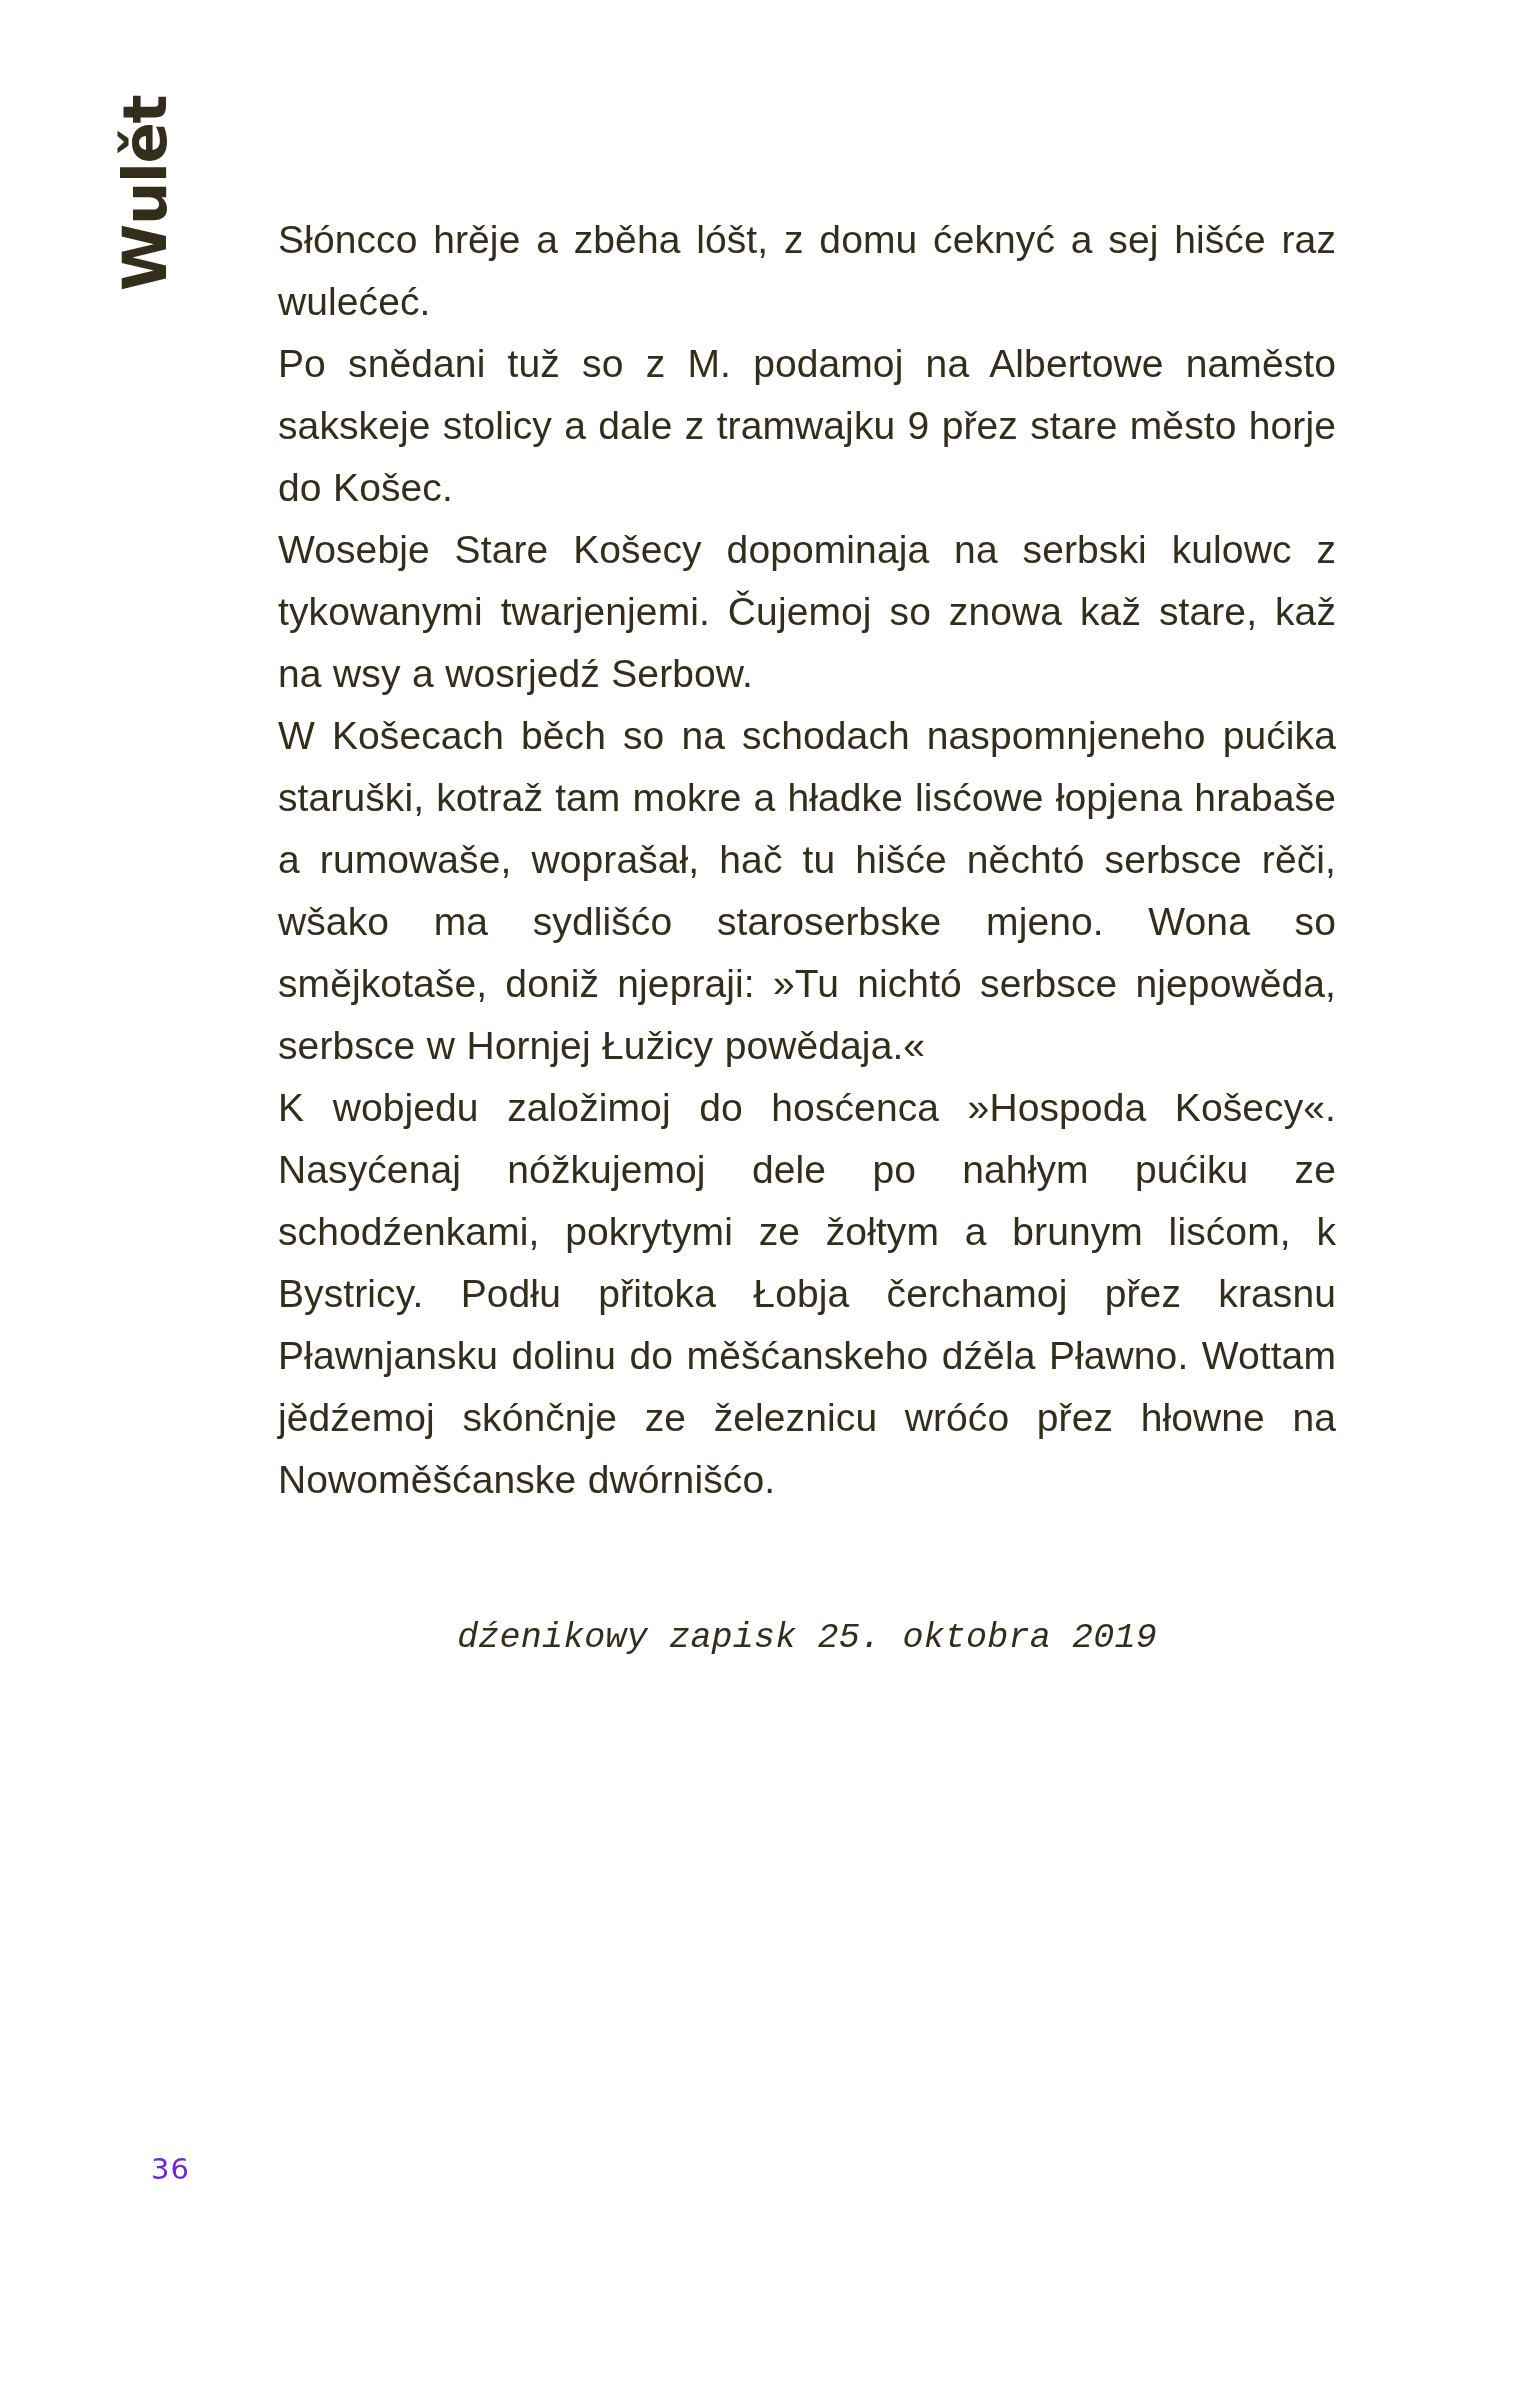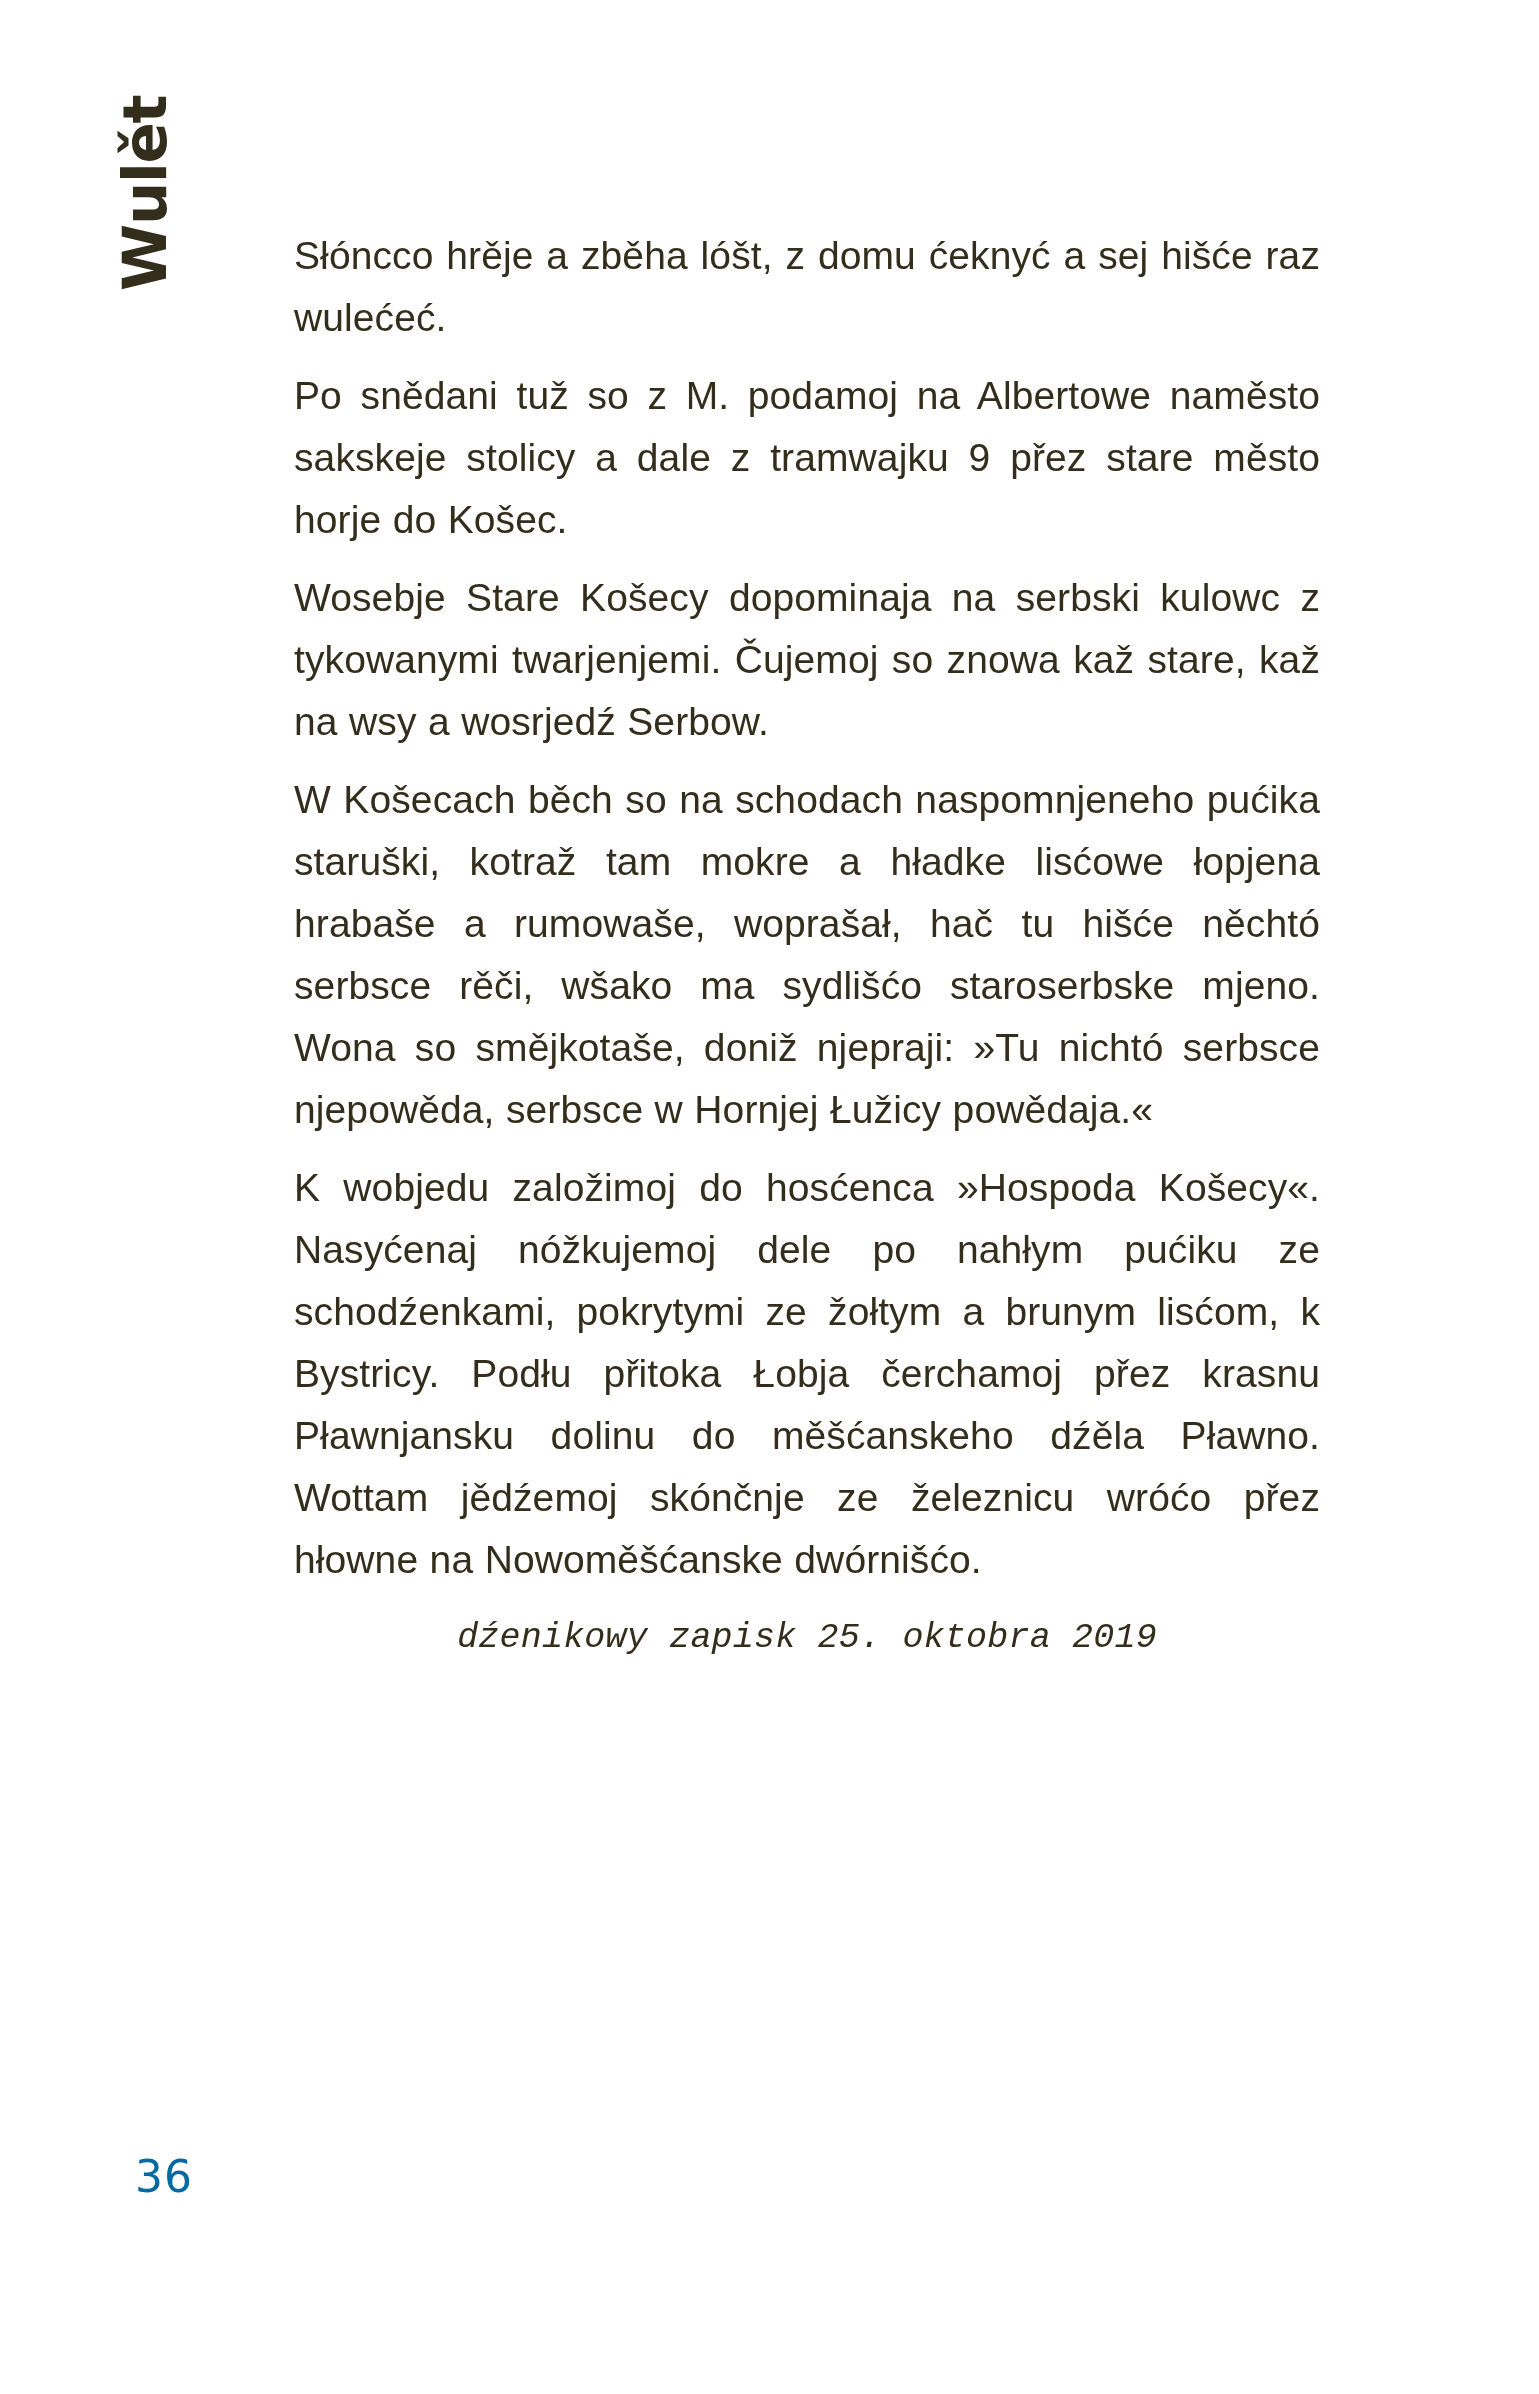--- a/index.html
+++ b/index.html
@@ -45,21 +45,21 @@
 
   
   #text-column {
     position: absolute;
     left: 278px;
     top: 209px;
     width: 1058px;
   }
 
   .para {
-    margin: 16px;
+    margin: 0;
     font-size: 39px;
     line-height: 62px;
     text-align: justify;
     text-justify: inter-word;
     letter-spacing: 0.1px;
     word-spacing: 0.5px;
     color: #332D1C;
     hyphens: manual;
   }
 
@@ -75,27 +75,27 @@
     font-size: 35px;
     line-height: 44px;
     letter-spacing: 0.2px;
     color: #332D1C;
     font-variant-numeric: oldstyle-nums;
   }
 
   
   #folio {
     position: absolute;
-    left: 135px;
+    left: 151px;
     top: 2155px;
     font-family: "DejaVu Sans", sans-serif;
-    font-size: 44px;
+    font-size: 29px;
     line-height: 1;
     letter-spacing: 1px;
-    color: #0369a1;
+    color: #6d28d9;
     font-variant-numeric: oldstyle-nums;
   }
 </style>
 </head>
 <body>
 
 <div id="page">
 
   <div id="running-head">
     <span class="rh-text">Wulět</span>

